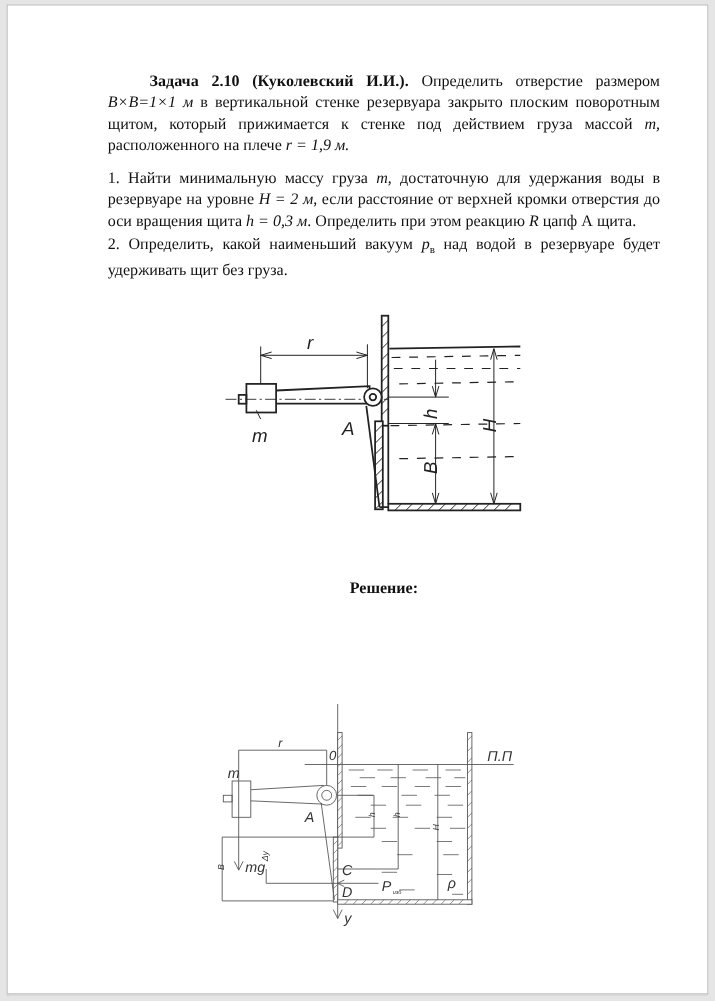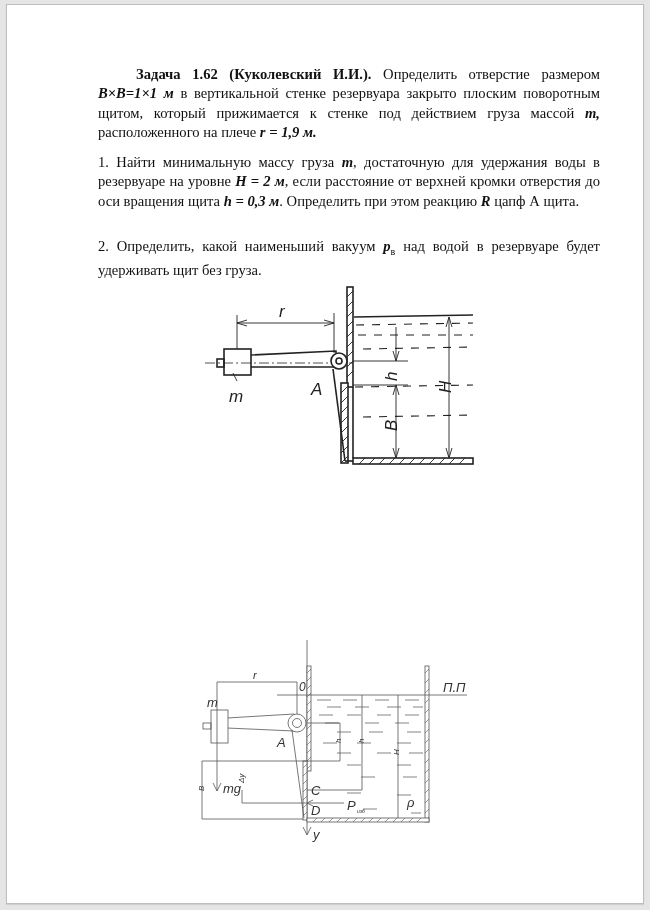--- a/index.html
+++ b/index.html
@@ -3,41 +3,41 @@
 <meta charset="utf-8">
 <style>
   html, body { margin:0; padding:0; }
   body { width:650px; height:910px; background:#e5e5e5; position:relative; overflow:hidden;
          font-family:"Liberation Serif","DejaVu Serif",serif; color:#111; }
   .page { position:absolute; left:6px; top:4px; width:636px; height:898px; background:#fff;
           border:1px solid #bdbdbd; box-shadow:0 1px 1px #cfcfcf; }
   .block { position:absolute; left:91px; width:502px; font-size:14.6px; line-height:19.4px; text-align:justify; }
   .indent { text-indent:38px; }
   .b { font-weight:bold; }
-  .i { font-style:italic;font-weight:bold; }
+  .i { font-style:italic; }
   .fig { position:absolute; }
   .caption { position:absolute; left:0; width:100%; text-align:center; font-weight:bold; font-size:15px; }
   .center { position:absolute; left:91px; width:502px; text-align:center; font-weight:bold; font-size:14.6px; }
   sub { font-size:10px; }
   svg text { font-family:"Liberation Sans","DejaVu Sans",sans-serif; }
 </style>
 </head>
 <body>
 
 <div class="page">
 
   <div class="block indent" style="top:60px;">
-    <span class="b">Задача 1.62 (Куколевский И.И.).</span><span> Определить отверстие размером </span><span class="i">B×B=1×1 м</span><span> в вертикальной стенке резервуара закрыто плоским поворотным щитом, который прижимается к стенке под действием груза массой </span><span class="i">m,</span><span> расположенного на плече </span><span class="i">r = 1,9 м.</span>
+    <span class="b">Задача 2.10 (Куколевский И.И.).</span><span> Определить отверстие размером </span><span class="i">B×B=1×1 м</span><span> в вертикальной стенке резервуара закрыто плоским поворотным щитом, который прижимается к стенке под действием груза массой </span><span class="i">m,</span><span> расположенного на плече </span><span class="i">r = 1,9 м.</span>
   </div>
 
   <div class="block" style="top:132px;margin-top:16px;">
     <span>1. Найти минимальную массу груза </span><span class="i">m</span><span>, достаточную для удержания воды в резервуаре на уровне </span><span class="i">H = 2 м</span><span>, если расстояние от верхней кромки отверстия до оси вращения щита </span><span class="i">h = 0,3 м</span><span>. Определить при этом реакцию </span><span class="i">R</span><span> цапф А щита.</span>
   </div>
 
-  <div class="block" style="top:232px;">
+  <div class="block" style="top:208px;">
     <span>2. Определить, какой наименьший вакуум </span><span class="i">p</span><sub>в</sub><span> над водой в резервуаре будет удерживать щит без груза.</span>
   </div>
 
   <div class="fig" style="left:196px; top:272px; width:290px; height:240px;">
     <svg width="290" height="210" viewBox="0 0 290 210">
       <g stroke="#222" fill="none" stroke-width="1.6">
 
         <rect x="144" y="10" width="6" height="100" fill="#fff"></rect>
         <path d="M144 20 l6 -6 M144 30 l6 -6 M144 40 l6 -6 M144 50 l6 -6 M144 60 l6 -6 M144 70 l6 -6 M144 80 l6 -6 M144 90 l6 -6 M144 100 l6 -6" stroke-width="0.9"></path>
 
@@ -83,20 +83,21 @@
         <text x="76" y="40">r</text>
         <text x="26" y="125">m</text>
         <text x="108" y="118">A</text>
         <text x="182" y="100" transform="rotate(-90 190 96)">h</text>
         <text x="182" y="150" transform="rotate(-90 190 146)">B</text>
         <text x="236" y="112" transform="rotate(-90 244 108)">H</text>
       </g>
     </svg>
   </div>
 
+  <div class="center" style="top:522px;">Решение:</div>
 
 
   <div class="fig" style="left:190px; top:630px; width:280px; height:210px;">
     <svg width="280" height="210" viewBox="0 0 280 210">
       <g stroke="#555" fill="none" stroke-width="0.8">
 
         <line x1="110" y1="5" x2="110" y2="200"></line>
         <path d="M106 192 l4 8 l4 -8"></path>
 
         <rect x="110" y="31" width="4" height="105" fill="#fff"></rect>

